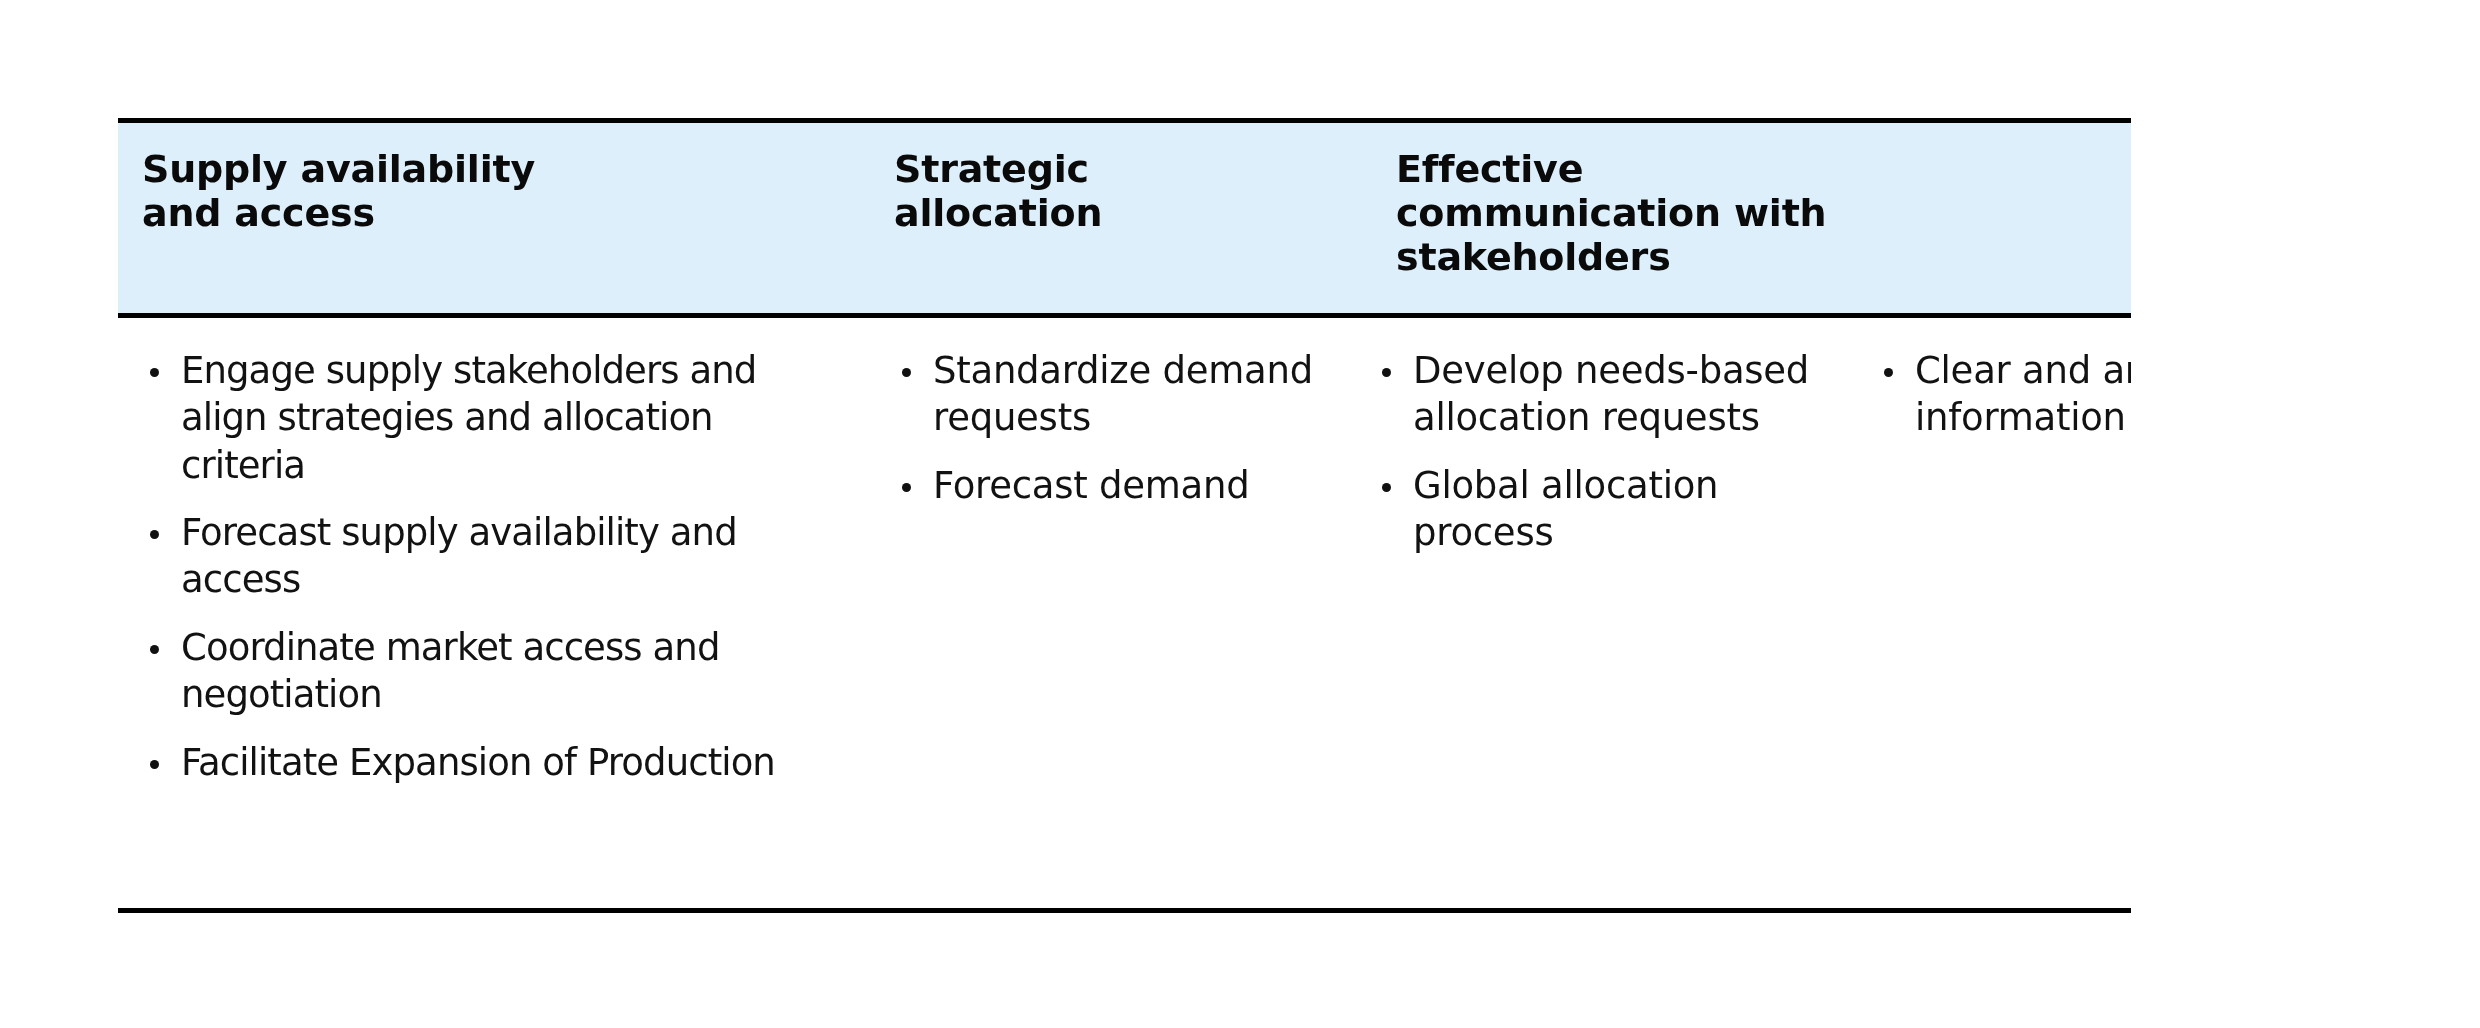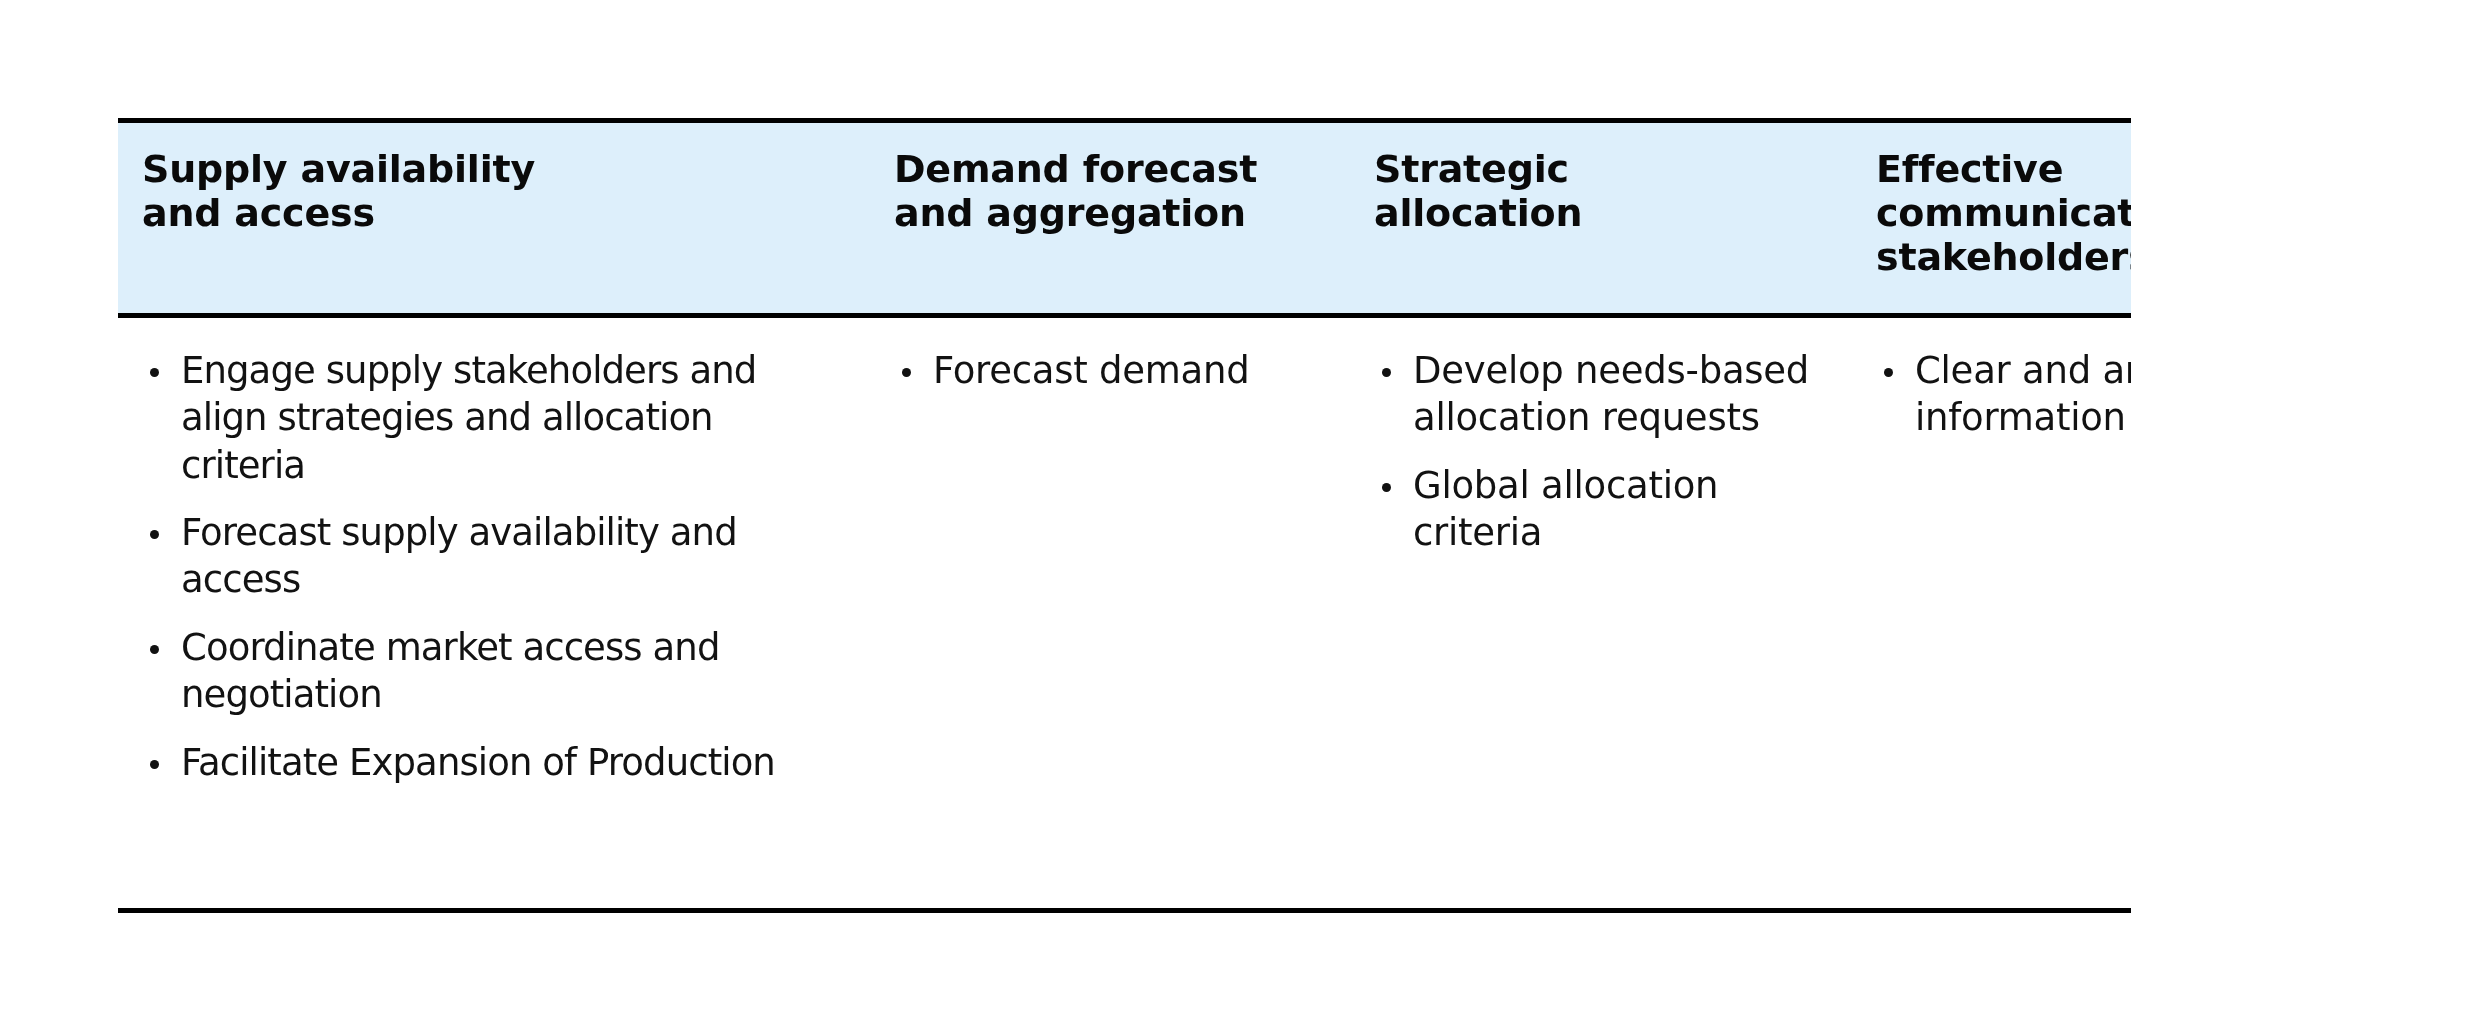--- a/index.html
+++ b/index.html
@@ -139,26 +139,20 @@
 
     <div class="rule-top"></div>
 
     <div class="header-band">
       <div class="col-0">
         <div class="col-inner-head">
           <div class="col-title">Supply availability
 and access</div>
         </div>
       </div>
-      <div class="col-1">
-        <div class="col-inner-head">
-          <div class="col-title">Demand forecast
-and aggregation</div>
-        </div>
-      </div>
       <div class="col-2">
         <div class="col-inner-head">
           <div class="col-title">Strategic
 allocation</div>
         </div>
       </div>
       <div class="col-3">
         <div class="col-inner-head">
           <div class="col-title">Effective
 communication with
@@ -177,30 +171,31 @@
             <li>Forecast supply availability and access</li>
             <li>Coordinate market access and negotiation</li>
             <li>Facilitate Expansion of Production</li>
           </ul>
         </div>
       </div>
 
       <div class="col-1">
         <div class="col-inner-body">
           <ul class="bullets">
+            <li>Standardize demand requests</li>
             <li>Forecast demand</li>
           </ul>
         </div>
       </div>
 
       <div class="col-2">
         <div class="col-inner-body">
           <ul class="bullets">
             <li>Develop needs-based allocation requests</li>
-            <li>Global allocation criteria</li>
+            <li>Global allocation process</li>
           </ul>
         </div>
       </div>
 
       <div class="col-3">
         <div class="col-inner-body">
           <ul class="bullets">
             <li>Clear and analytics information</li>
           </ul>
         </div>

